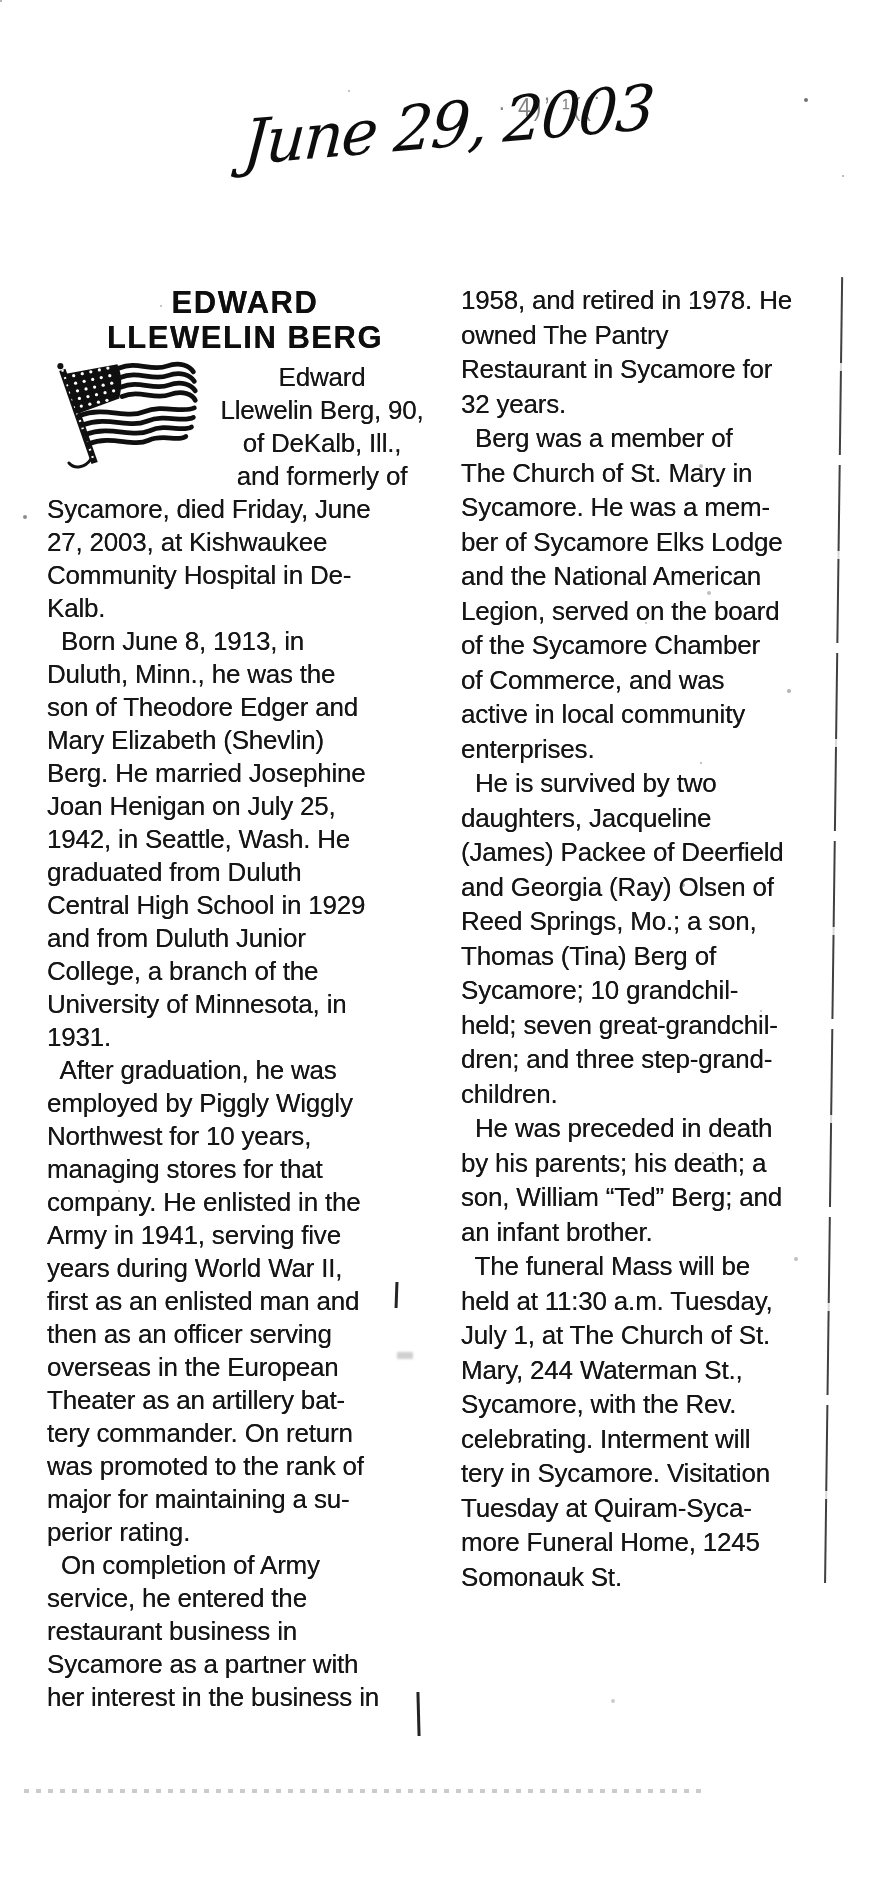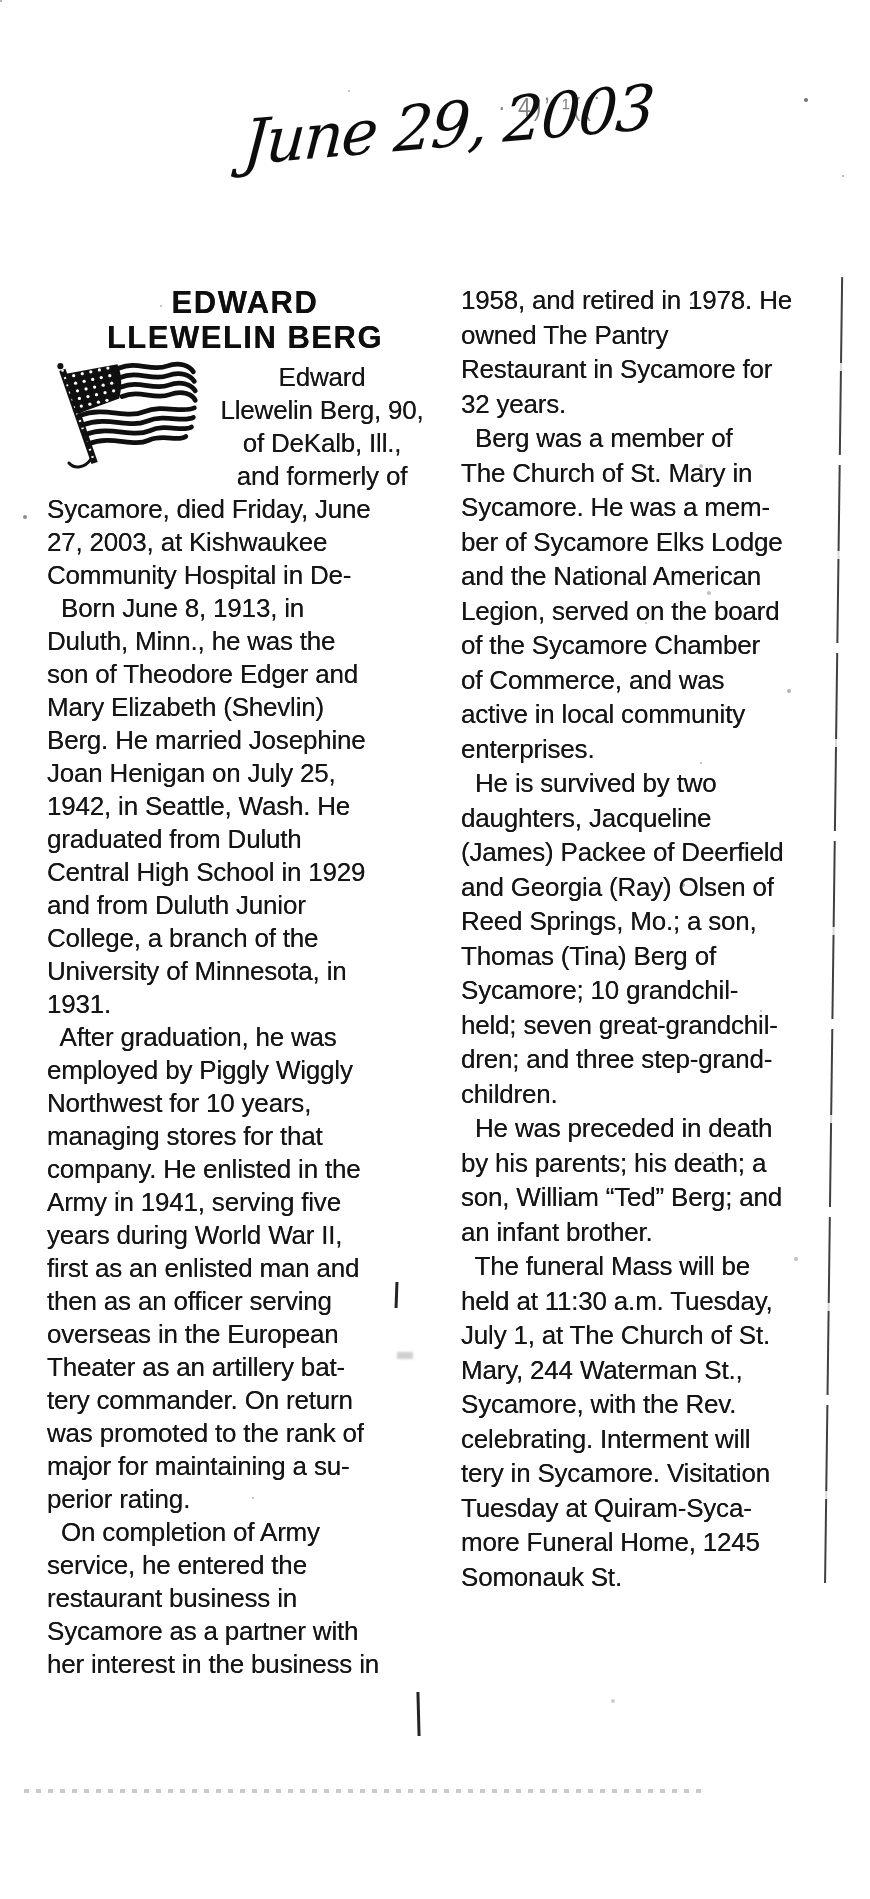--- a/index.html
+++ b/index.html
@@ -151,20 +151,21 @@
           <div class="tline">Llewelin Berg, 90,</div>
           <div class="tline">of DeKalb, Ill.,</div>
           <div class="tline">and formerly of</div>
         </div>
     </div>
 
     <div class="body-lines">
         <div class="tline">Sycamore, died Friday, June</div>
         <div class="tline">27, 2003, at Kishwaukee</div>
         <div class="tline">Community Hospital in De-</div>
+        <div class="tline">Kalb.</div>
         <div class="tline">  Born June 8, 1913, in</div>
         <div class="tline">Duluth, Minn., he was the</div>
         <div class="tline">son of Theodore Edger and</div>
         <div class="tline">Mary Elizabeth (Shevlin)</div>
         <div class="tline">Berg. He married Josephine</div>
         <div class="tline">Joan Henigan on July 25,</div>
         <div class="tline">1942, in Seattle, Wash. He</div>
         <div class="tline">graduated from Duluth</div>
         <div class="tline">Central High School in 1929</div>
         <div class="tline">and from Duluth Junior</div>

